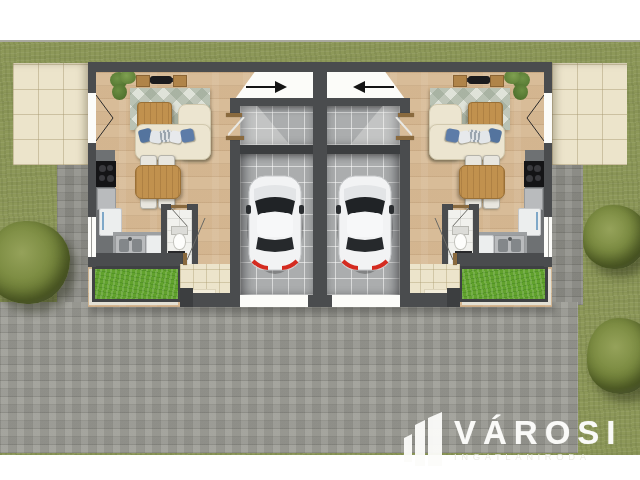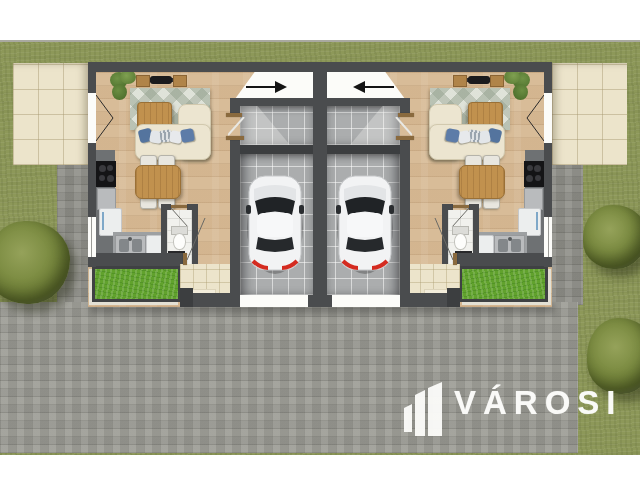--- a/index.html
+++ b/index.html
@@ -369,24 +369,25 @@
         </svg>
       <div class="abs white-floor" style="left:0;top:155px;width:8px;height:40px;">
         <div class="abs" style="left:3px;top:0;width:1px;height:40px;background:#9a9a96;"></div>
       </div>
       <div class="abs white-floor" style="left:152px;top:233px;width:68px;height:12px;"></div>
     </div>
 
     <div class="abs wall" style="left:225px;top:0;width:14px;height:245px;"></div>
   </div>
 
-  <div class="abs" style="left:402px;top:378px;width:234px;height:62px;">
+  <div class="abs" style="left:402px;top:408px;width:234px;height:62px;">
     <svg class="abs" style="left:2px;top:4px;" width="40" height="54" viewBox="0 0 40 54">
       <polygon points="0,26 8,22 8,50 0,50" fill="rgba(252,252,250,.95)"></polygon>
       <polygon points="11,13 21,8 21,54 11,54" fill="rgba(252,252,250,.95)"></polygon>
       <polygon points="24,6 38,0 38,54 24,54" fill="rgba(252,252,250,.95)"></polygon>
     </svg>
     <div class="abs" style="left:52px;top:8px;">
       <div class="logo-title">VÁROSI</div>
+      <div class="logo-tagline">INGATLANIRODA</div>
     </div>
   </div>
 
 </div>
 
 </body></html>

